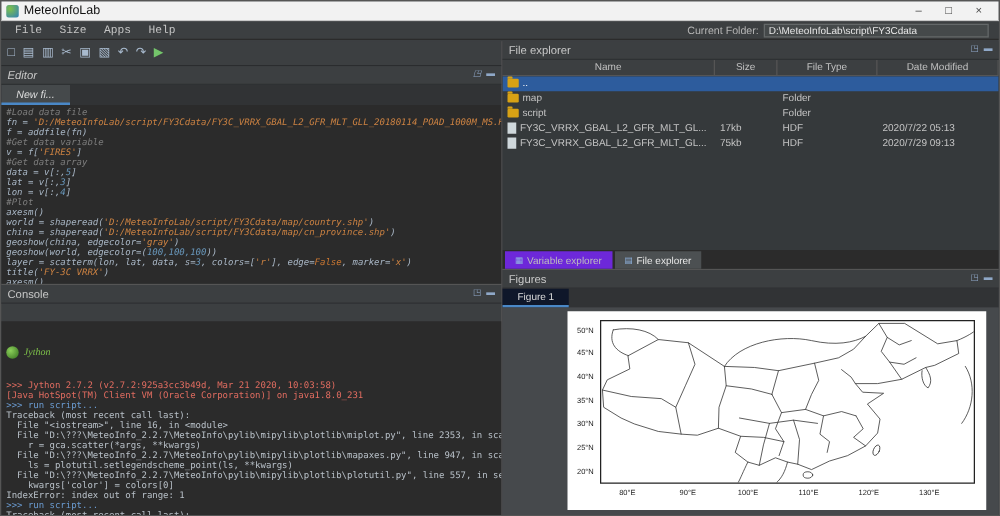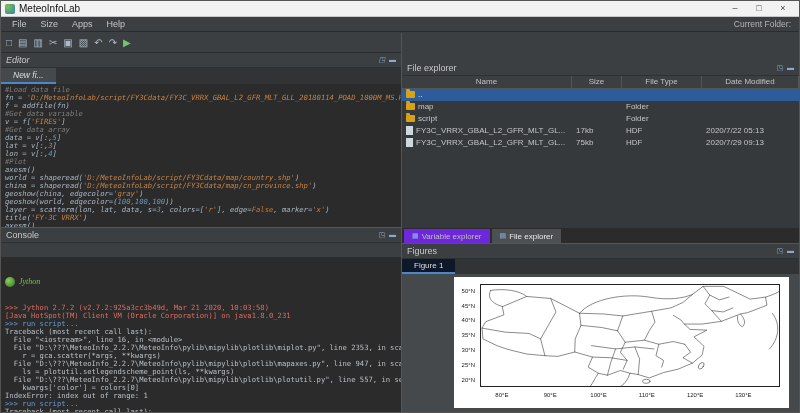--- a/index.html
+++ b/index.html
@@ -10,30 +10,30 @@
   
   .titlebar{height:16px;background:#f2f2f2;display:flex;align-items:center;padding:0 4px;border-bottom:1px solid #c8c8c8;}
   .app-icon{width:10px;height:10px;border-radius:2px;margin-right:4px;
             background:radial-gradient(circle at 30% 30%,#7ec14a,#2f7fb8);}
   .win-title{font-size:10px;color:#111;}
   .win-btns{margin-left:auto;display:flex;}
   .win-btn{width:24px;text-align:center;font-size:9px;color:#444;line-height:15px;cursor:default;}
 
   
   .menubar{height:15px;background:#3c3f41;border-bottom:1px solid #2b2b2b;display:flex;align-items:center;padding:0 4px;}
-  .menu-item{font-size:9px;color:#c5c5c5;padding:4px 7px;line-height:14px;}
+  .menu-item{font-size:9px;color:#c5c5c5;padding:4px 7px;line-height:14px;font-family:Liberation Mono, monospace;}
   .cf-box{margin-left:auto;display:flex;align-items:center;gap:4px;padding-right:4px;}
   .cf-label{font-size:8.5px;color:#b5b5b5;}
   .cf-input{width:180px;height:11px;background:#45494a;border:1px solid #646869;color:#e6e6e6;
             font-size:8px;padding:0 3px;font-family:"Liberation Sans",sans-serif;}
 
   
   .main{position:absolute;top:32px;bottom:0;left:0;right:0;display:flex;}
   .left-col{width:401px;border-right:1px solid #555;display:flex;flex-direction:column;}
-  .right-col{flex:1;display:flex;flex-direction:column;min-width:0;margin-top:28px;}
+  .right-col{flex:1;display:flex;flex-direction:column;min-width:0;}
 
   
   .toolbar{height:20px;background:#3c3f41;border-bottom:1px solid #2a2c2e;display:flex;align-items:center;
            padding:0 5px;gap:6px;}
   .tb-icon{font-size:10px;color:#a8bace;line-height:18px;}
   .tb-icon.run{color:#74c56b;}
 
   
   .panel-header{height:15px;background:#3c3f41;border-bottom:1px solid #2e3133;display:flex;align-items:center;
                 padding:0 5px;flex:none;}
@@ -108,20 +108,21 @@
 
   <div class="menubar">
     <span style="display:flex">
         <span class="menu-item">File</span>
         <span class="menu-item">Size</span>
         <span class="menu-item">Apps</span>
         <span class="menu-item">Help</span>
       </span>
     <span class="cf-box">
       <span class="cf-label">Current Folder:</span>
+      <input class="cf-input" readonly="" value="D:\MeteoInfoLab\script\FY3Cdata" style="">
     </span>
   </div>
 
   <div class="main">
 
     <div class="left-col">
       <div class="toolbar">
           <span class="tb-icon">□</span>
           <span class="tb-icon">▤</span>
           <span class="tb-icon">▥</span>

